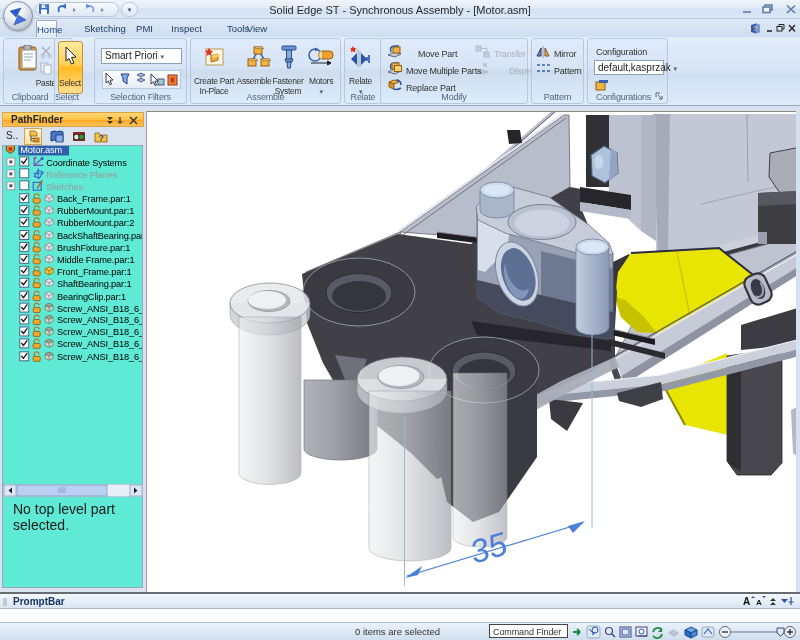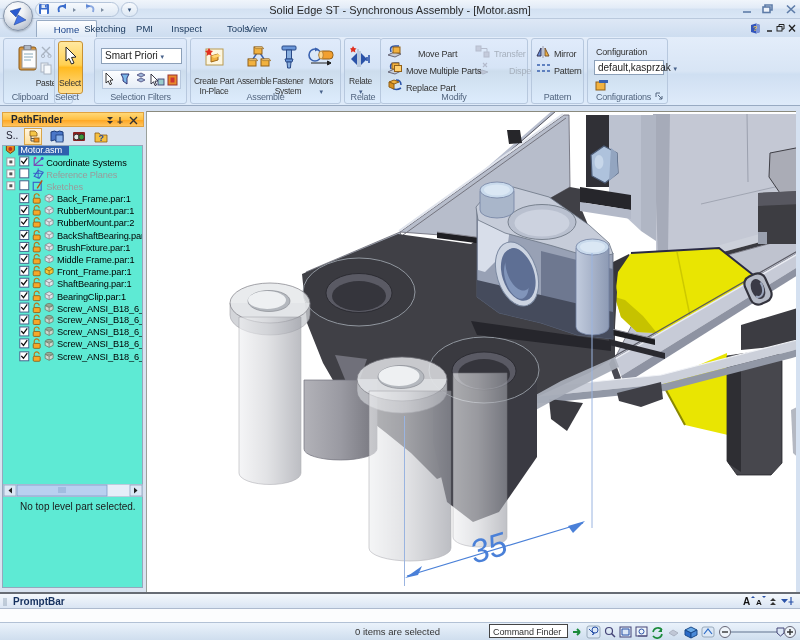--- a/index.html
+++ b/index.html
@@ -36,21 +36,21 @@
   background:linear-gradient(#ffe8a0 0%, #ffd052 45%, #ffba20 50%, #ffdf92 100%);
   border:1px solid #c89133; border-radius:3px; }
 .combo { position:absolute; background:#fff; border:1px solid #8ca0b8; font-size:9.5px; color:#222;
   padding:0 3px; line-height:13px; white-space:nowrap;}
 #panel { left:0; top:111px; width:146px; height:481px; background:#d9e3f0; }
 #pf-head { position:absolute; left:2px; top:1px; width:142px; height:15px;
   background:linear-gradient(#ffd877,#ffc044 50%,#ffa41e 51%,#ffc45e);
   border:1px solid #dfa240; font-size:10px; font-weight:bold; color:#23272e; padding-left:8px; line-height:13px;}
 #pf-tabs { position:absolute; left:2px; top:16px; width:142px; height:18px; font-size:10px; color:#223; }
 #pf-tree { position:absolute; left:2px; top:34px; width:141px; height:443px; background:#5eead4; border:1px solid #95a7bd; font-size:9px; color:#000; overflow:hidden;}
-#pf-msg { position:absolute; left:20px; top:390px; font-size:10px; color:#1a1a1a; }
+#pf-msg { position:absolute; left:13px; top:390px; font-size:14px; color:#1a1a1a; }
 #viewport { left:146px; top:111px; width:650px; height:481px; background:#fff; border-top:1px solid #8a8a7e; border-left:1px solid #9aa09a;}
 #promptbar { left:0; top:592px; width:800px; height:16px;
   background:linear-gradient(#f4f8fc,#dae5f3); border-top:2px solid #676c74; }
 #promptbar b { position:absolute; left:13px; top:2px; font-size:10px; color:#16315f; }
 #promptrow { left:0; top:608px; width:800px; height:14px; background:#fcfdfe; border-top:1px solid #adbace;}
 #statusbar { left:0; top:622px; width:800px; height:18px;
   background:linear-gradient(#eaf2fb,#cfdeee); border-top:1px solid #b2c1d5; font-size:9.5px; color:#333;}
 </style>
 </head>
 <body>
@@ -80,21 +80,21 @@
     <path d="M22 9 Q20 3 26 3 L29 3" stroke="#3a6ccc" stroke-width="2" fill="none"></path>
     <path d="M29 0.5 L29 6 L24.5 3.2 Z" fill="#3a6ccc"></path>
     <path d="M36 5 l3 2 l-3 2 z" fill="#7d8da2"></path>
     <path d="M56 9 Q58 3 52 3 L49 3" stroke="#3a6ccc" stroke-width="2" fill="none" opacity="0.55"></path>
     <path d="M49 0.5 L49 6 L53.5 3.2 Z" fill="#3a6ccc" opacity="0.55"></path>
     <path d="M64 5 l3 2 l-3 2 z" fill="#7d8da2"></path>
   </svg>
 </div>
 <div class="abs" id="qat2">▾</div>
 <div class="abs" id="tabstrip">
-  <div class="tab active" style="left:36px; width:61px;">Home</div>
+  <div class="tab active" style="left:36px; width:21px;">Home</div>
   <div class="tab" style="left:82px; width:46px;">Sketching</div>
   <div class="tab" style="left:130px; width:29px;">PMI</div>
   <div class="tab" style="left:161px; width:41px;text-align:right;">Inspect</div>
   <div class="tab" style="left:220px; width:36px;">Tools</div>
   <div class="tab" style="left:242px; width:30px;">View</div>
   <svg class="abs" style="right:4px; top:4px;" width="46" height="11" viewBox="0 0 46 11">
     <path d="M1 2 L6 0.5 L10 2 L10 9 L6 10.5 L1 9 Z" fill="#3355bb"></path>
     <path d="M6 0.5 L10 2 L10 9 L6 10.5 Z" fill="#7f97d8"></path>
     <text x="3" y="8" font-size="7" fill="#ffd24a" font-weight="bold">?</text>
     <path d="M17 8 L22 8" stroke="#222" stroke-width="1.5"></path>

